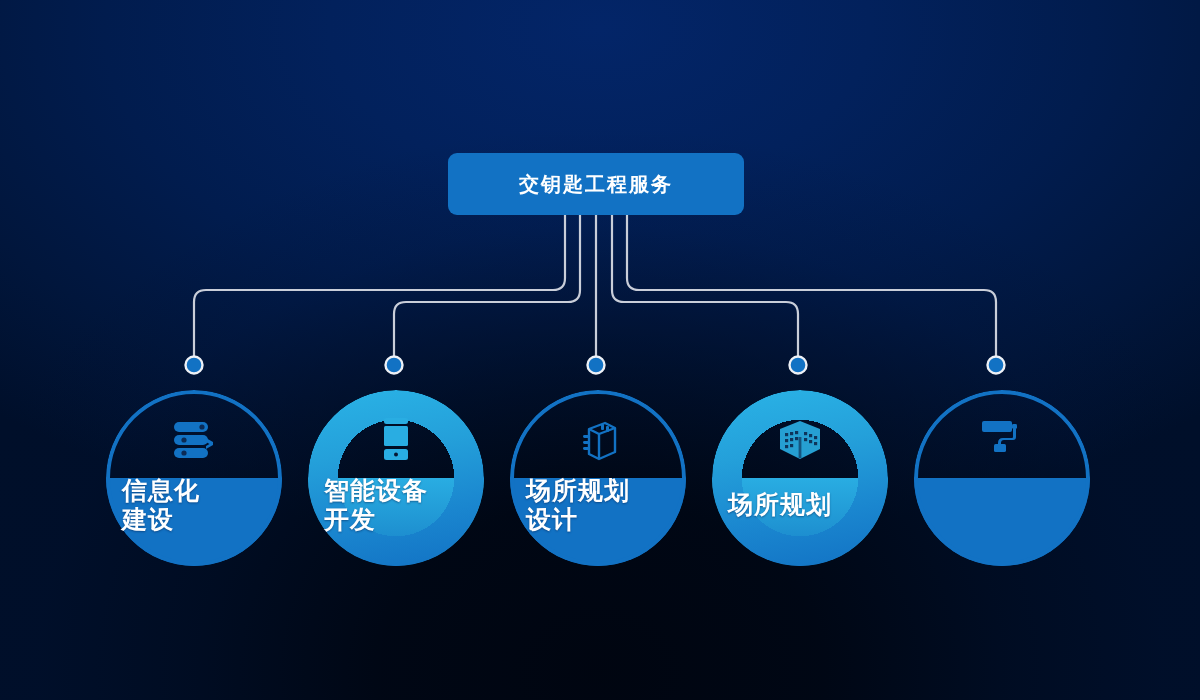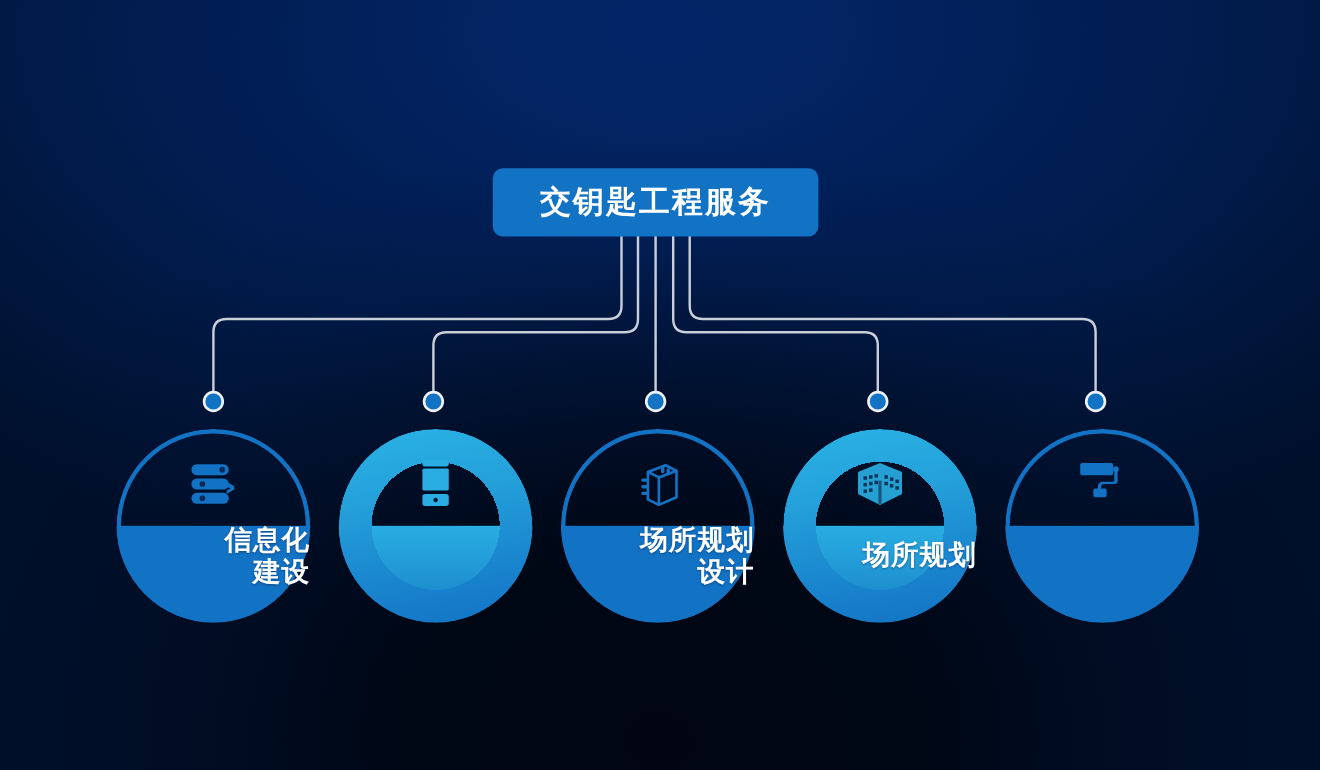--- a/index.html
+++ b/index.html
@@ -35,21 +35,21 @@
     width: 296px;
     height: 62px;
     background: #1272c4;
     border-radius: 9px;
     display: flex;
     align-items: center;
     justify-content: center;
   }
   .title-box .title-text {
     color: #ffffff;
-    font-size: 28px;
+    font-size: 20px;
     font-weight: bold;
     letter-spacing: 2px;
     white-space: nowrap;
   }
 
   
   .node {
     position: absolute;
     width: 176px;
     height: 176px;
@@ -81,24 +81,24 @@
     left: 0;
     top: 20px;
     width: 100%;
     height: 62px;
     display: flex;
     align-items: center;
     justify-content: center;
   }
   .node .label {
     position: absolute;
-    left: 0;
+    left: 16px;
     top: 86px;
     width: 100%;
-    text-align: right;
+    text-align: left;
     color: #ffffff;
     font-size: 25px;
     font-weight: bold;
     line-height: 1.16;
     letter-spacing: 1px;
     white-space: pre-line;
     text-shadow: 0 1px 2px rgba(0,26,70,0.45);
   }
   .node.single-line .label { top: 100px; }
 
@@ -175,20 +175,22 @@
     <div class="icon-wrap">
       <svg width="36" height="50" viewBox="0 0 36 50">
         <g fill="#29ade2">
           <rect x="6" y="2" width="24" height="6" rx="2.5"></rect>
           <rect x="6" y="10" width="24" height="20" rx="1.5"></rect>
           <rect x="6" y="33" width="24" height="11" rx="2.5"></rect>
           <circle cx="18" cy="38.5" r="2" fill="#061833"></circle>
         </g>
       </svg>
     </div>
+    <div class="label">智能设备
+开发</div>
   </div>
 
   <div class="node" style="left:510px; top:390px;">
     <div class="disc">
       <div class="fill"></div>
       <div class="ring"></div>
     </div>
     <div class="icon-wrap">
       <svg width="46" height="52" viewBox="0 0 46 52">
         <g fill="none" stroke="#1272c4" stroke-width="2.4" stroke-linejoin="round">

